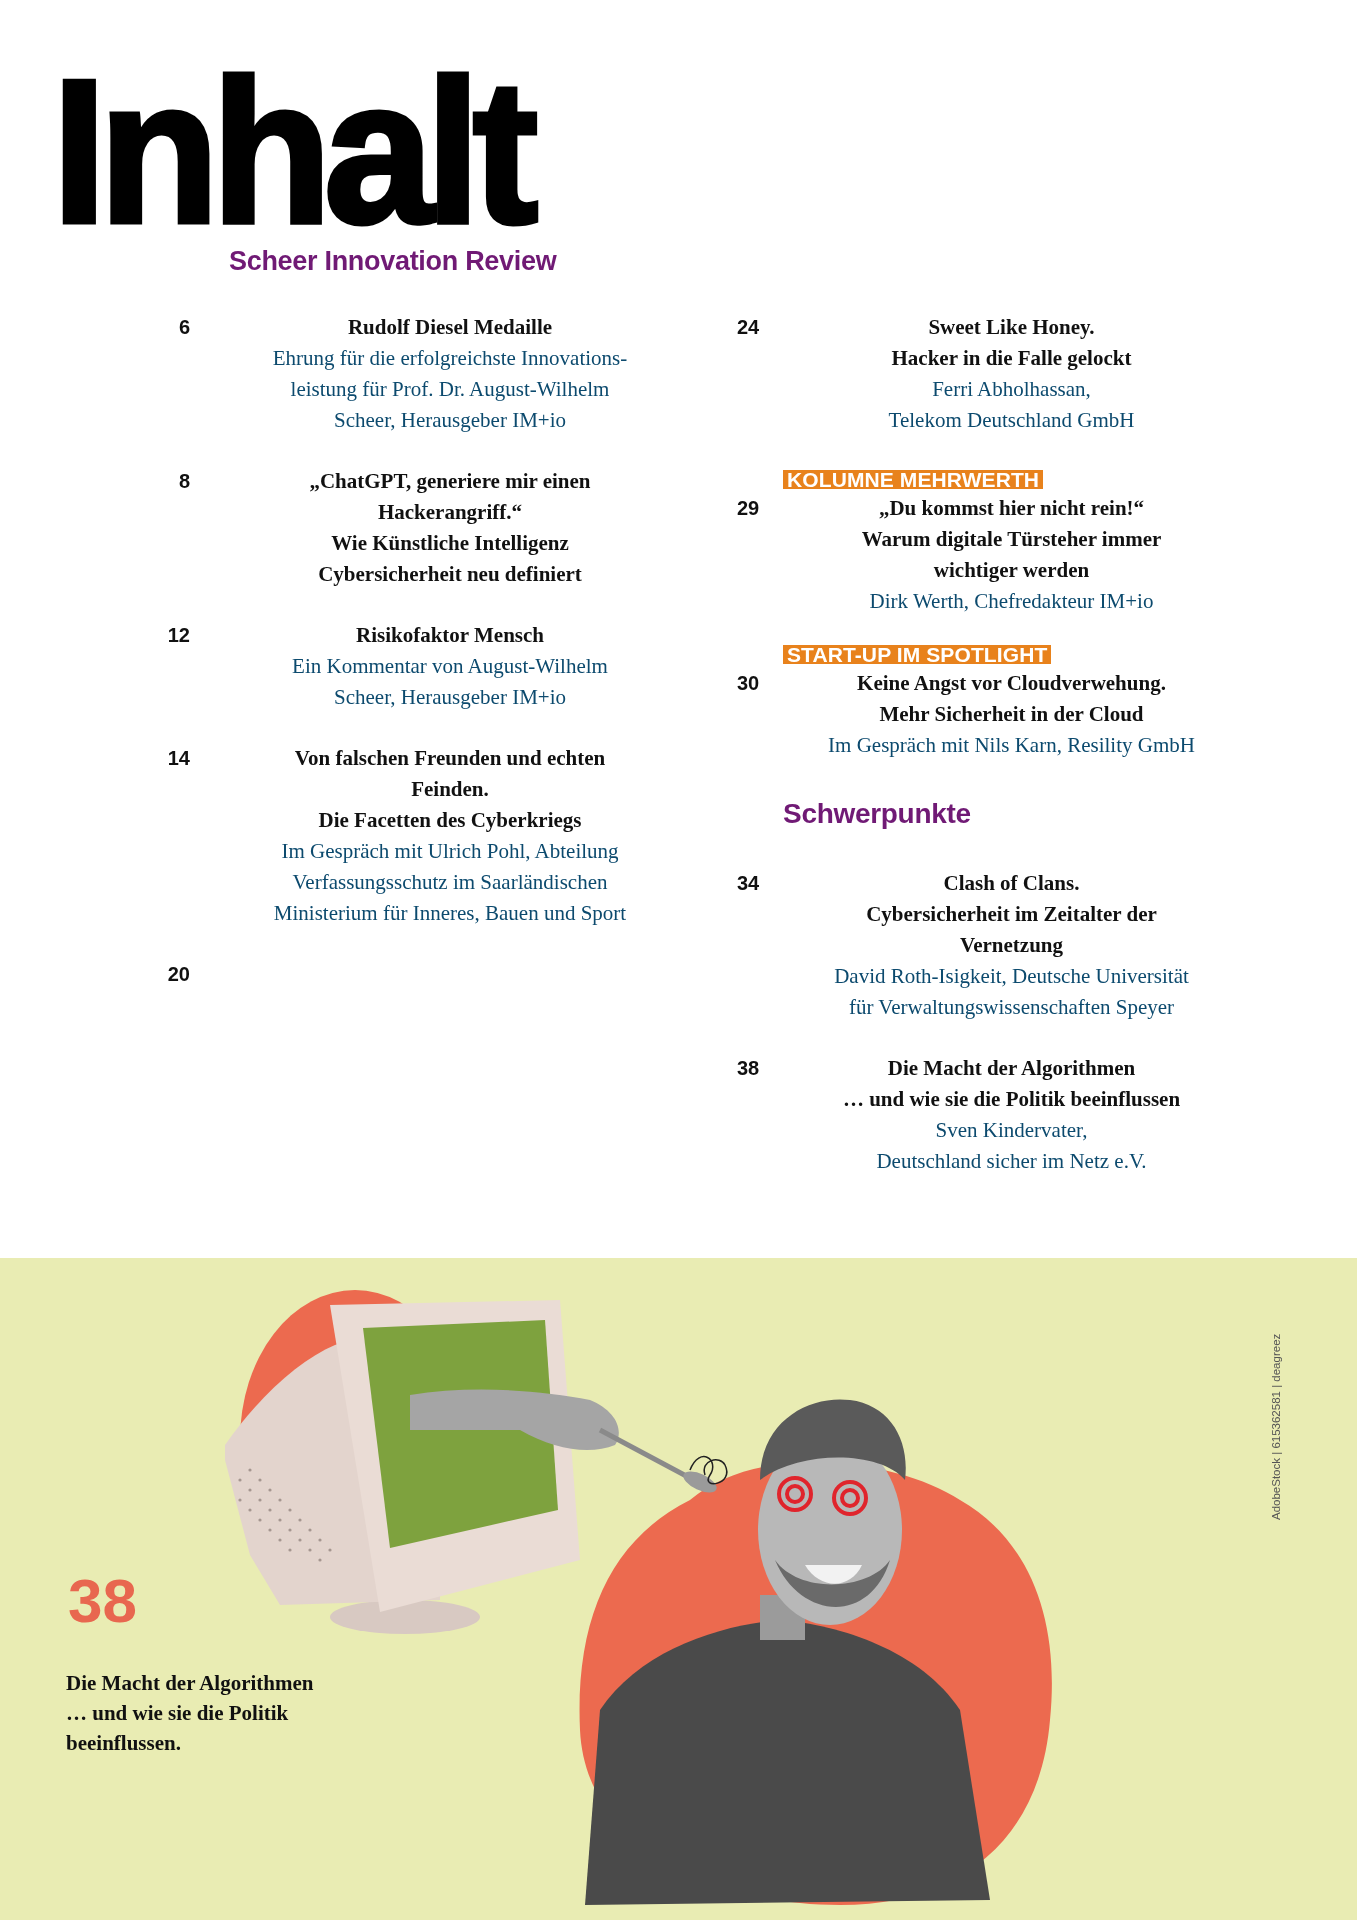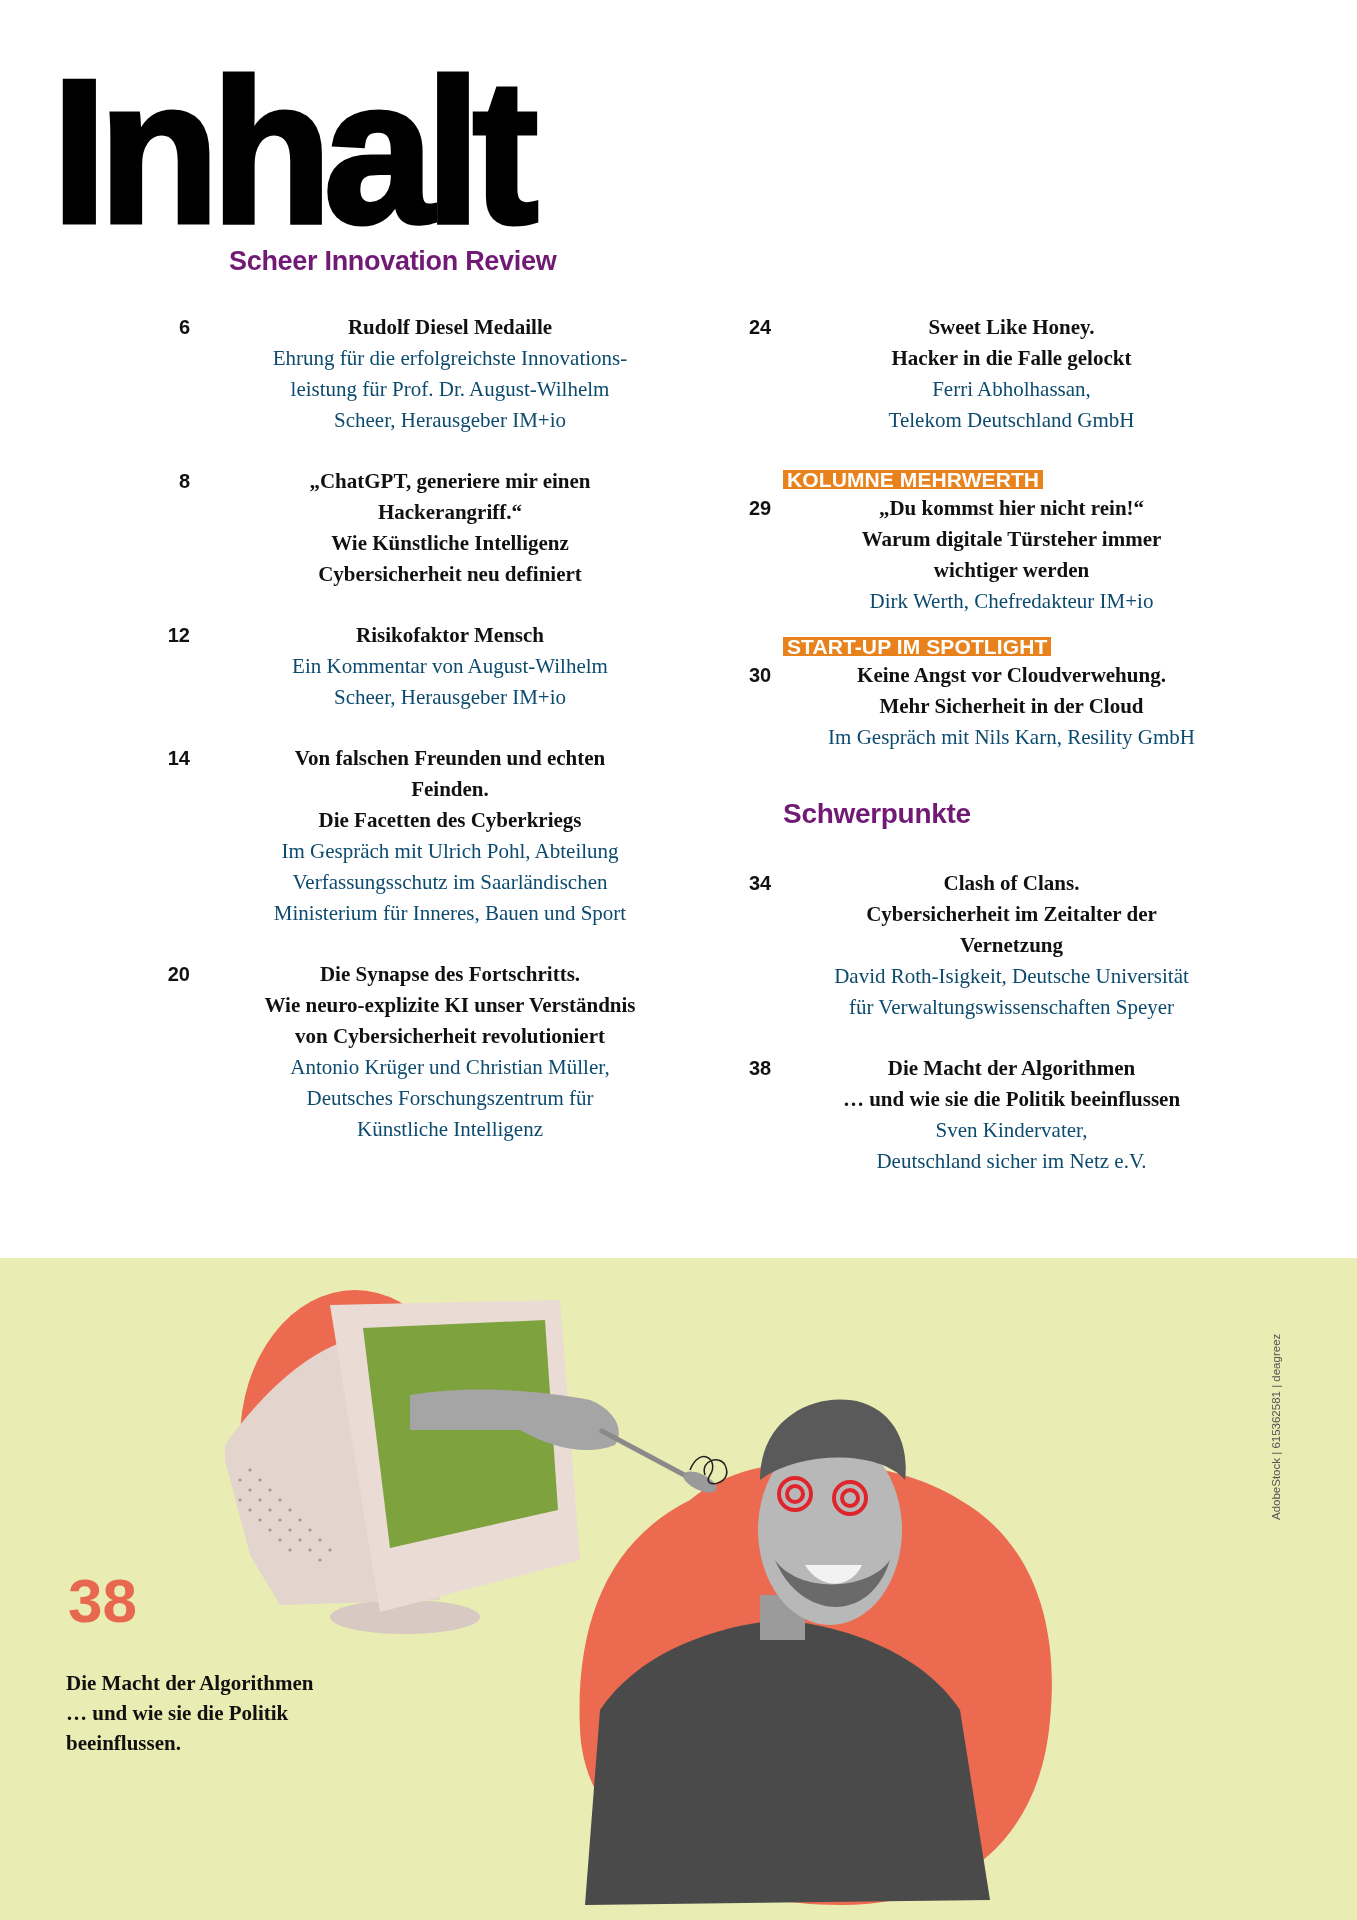--- a/index.html
+++ b/index.html
@@ -25,21 +25,21 @@
     .col-left { left: 150px; top: 312px; width: 520px; }
     .col-right { left: 720px; top: 312px; width: 520px; }
 
     .entry { display: flex; margin-bottom: 30px; }
     .entry-num {
       width: 80px; flex: none;
       font-family: "Liberation Sans", "DejaVu Sans", sans-serif;
       font-weight: 700; font-size: 20px; line-height: 31px; color: #111;
     }
     .col-left .entry-num { text-align: right; padding-right: 40px; width: 80px; margin-left: 0; }
-    .col-right .entry-num { width: 63px; padding-left: 17px; text-align: center; }
+    .col-right .entry-num { width: 63px; padding-left: 17px; }
     .entry-body { flex: 1; text-align: center; }
     .entry-title { font-weight: 700; font-size: 21px; line-height: 31px; color: #111; white-space: pre-line; }
     .entry-desc { font-size: 21px; line-height: 31px; color: #0c4a6e; white-space: pre-line; }
 
     .category-tag {
       display: inline-block; margin-left: 63px; margin-bottom: 4px;
       background: #e8821c; color: #fff;
       font-family: "Liberation Sans", "DejaVu Sans", sans-serif;
       font-weight: 700; font-size: 21px; line-height: 19px; padding: 0 4px; letter-spacing: 0.1px;
     }
@@ -105,45 +105,37 @@
       <div class="entry-title">Von falschen Freunden und echten
 Feinden.
 Die Facetten des Cyberkriegs</div>
       <div class="entry-desc">Im Gespräch mit Ulrich Pohl, Abteilung
 Verfassungsschutz im Saarländischen
 Ministerium für Inneres, Bauen und Sport</div>
     </div>
   </div>
   <div class="entry">
     <div class="entry-num">20</div>
-    <div class="entry-body">
-      <div class="entry-title">Die Synapse des Fortschritts.
-Wie neuro-explizite KI unser Verständnis
-von Cybersicherheit revolutioniert</div>
-      <div class="entry-desc">Antonio Krüger und Christian Müller,
-Deutsches Forschungszentrum für
-Künstliche Intelligenz</div>
-    </div>
   </div>
 </div>
 
 <div class="column col-right">
   <div class="entry" style="margin-bottom:34px;">
     <div class="entry-num">24</div>
     <div class="entry-body">
       <div class="entry-title">Sweet Like Honey.
 Hacker in die Falle gelockt</div>
       <div class="entry-desc">Ferri Abholhassan,
 Telekom Deutschland GmbH</div>
     </div>
   </div>
 
   <div class="tag-block">
     <span class="category-tag">KOLUMNE MEHRWERTH</span>
-    <div class="entry" style="margin-bottom:20px;">
+    <div class="entry" style="margin-bottom:28px;">
       <div class="entry-num">29</div>
       <div class="entry-body">
         <div class="entry-title">„Du kommst hier nicht rein!“
 Warum digitale Türsteher immer
 wichtiger werden</div>
         <div class="entry-desc">Dirk Werth, Chefredakteur IM+io</div>
       </div>
     </div>
   </div>
 

